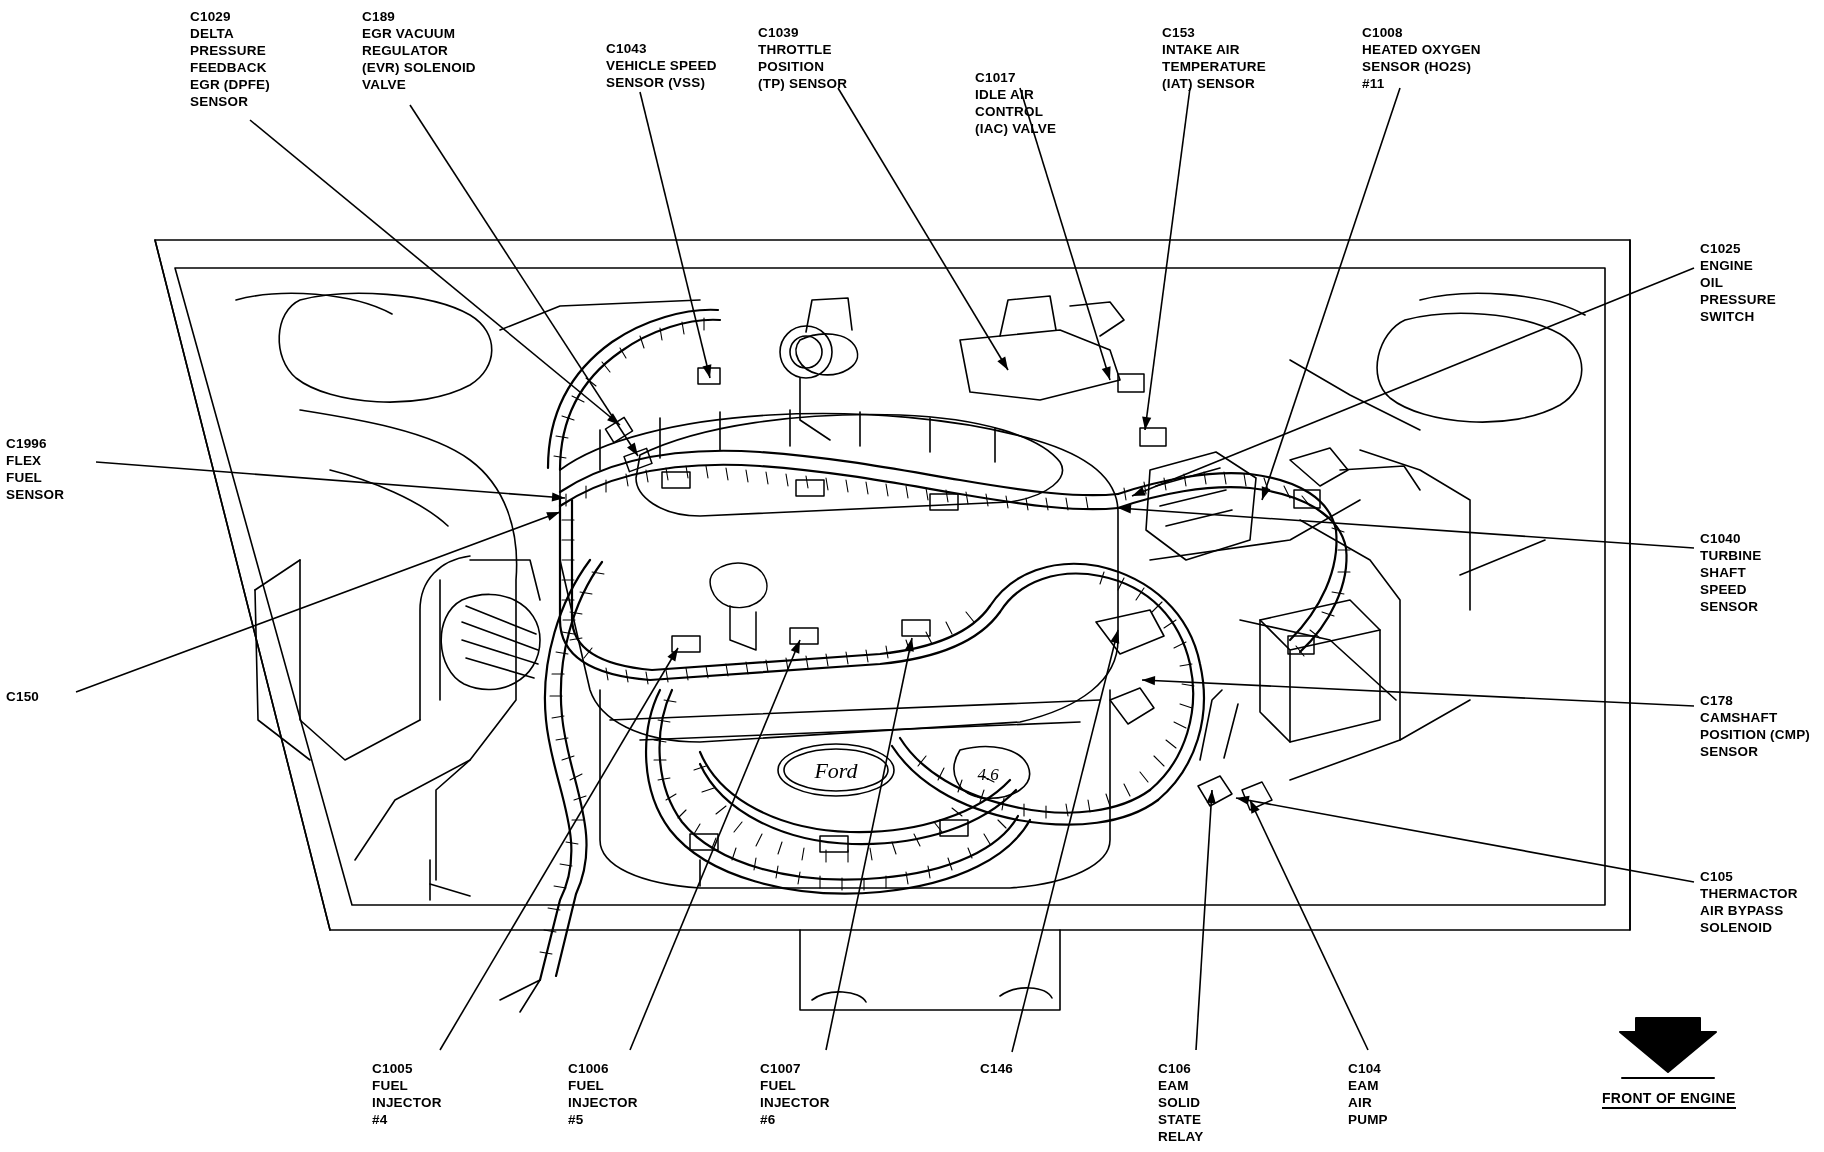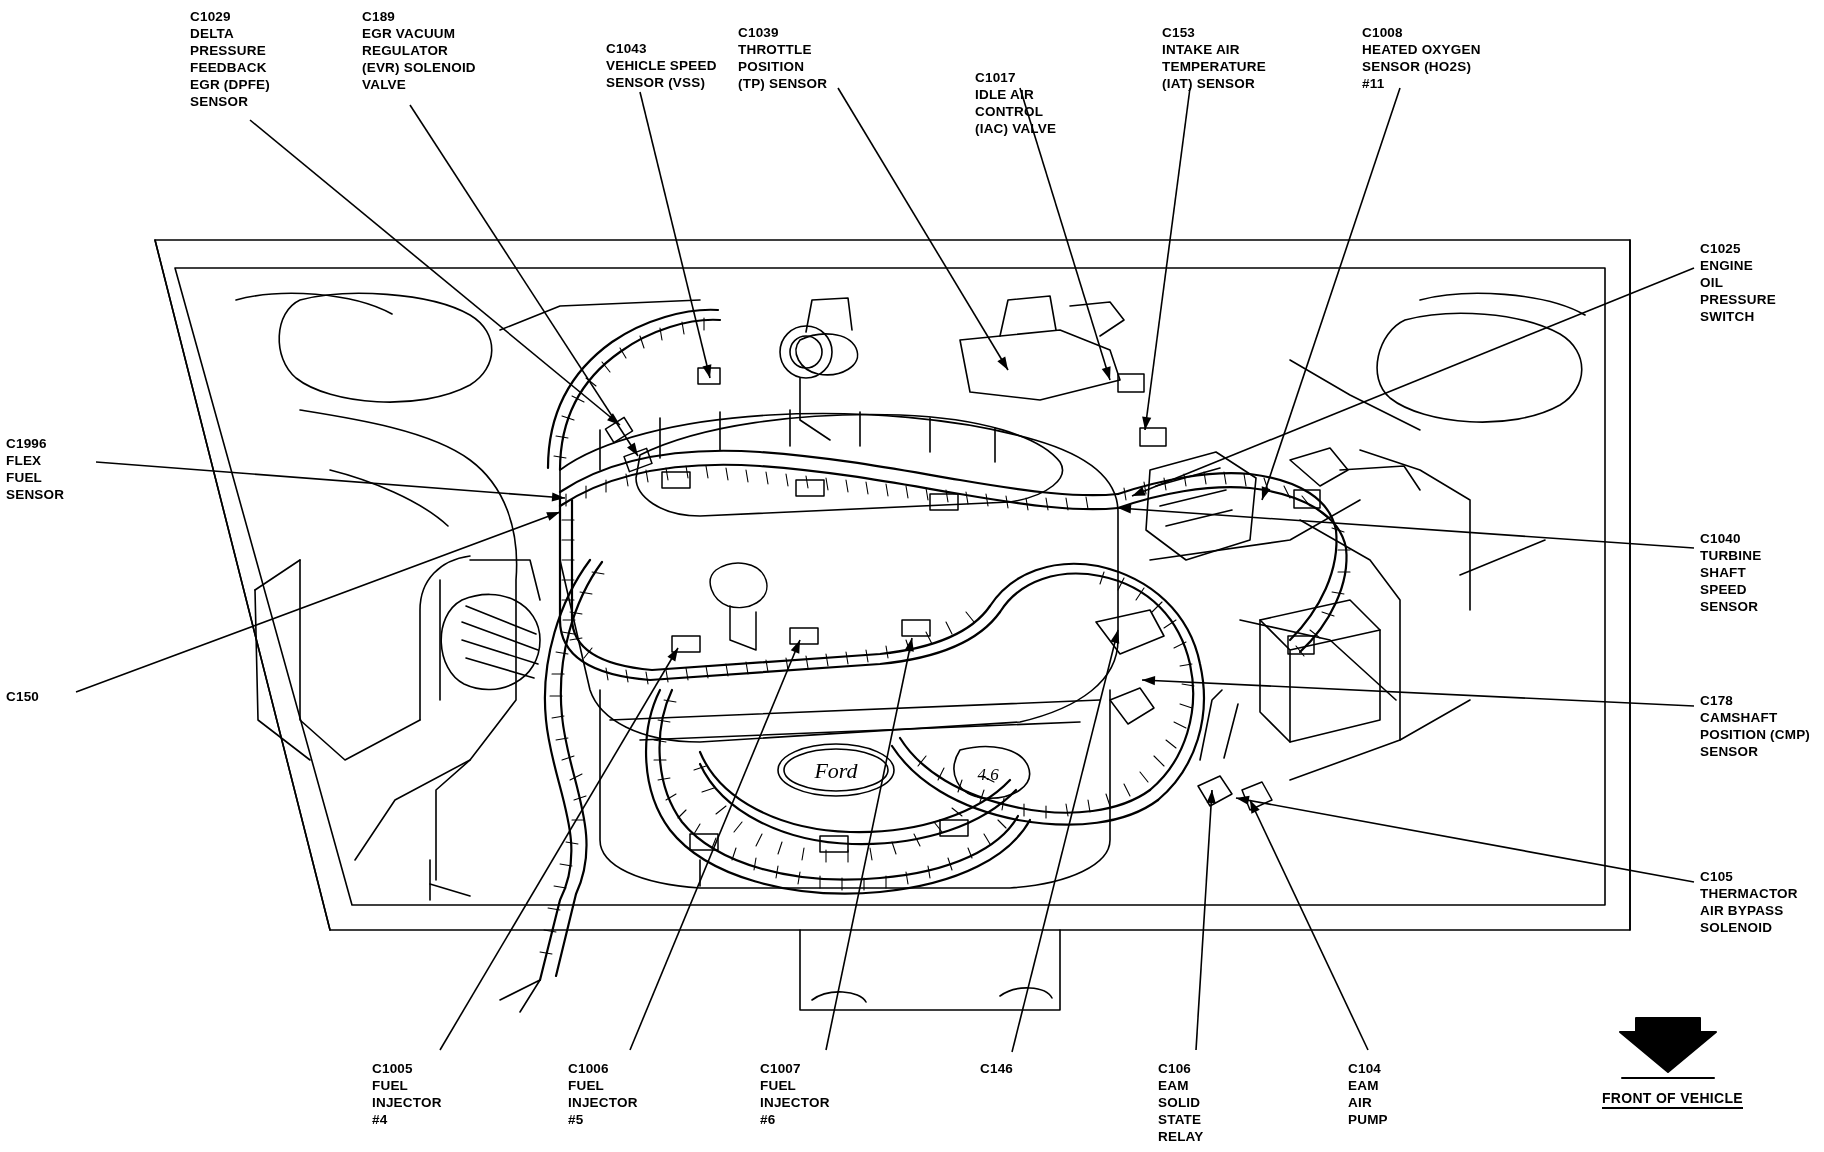--- a/index.html
+++ b/index.html
@@ -280,21 +280,21 @@
 EGR (DPFE)
 SENSOR</div>
       <div class="label" style="left: 362px; top: 8px;">C189
 EGR VACUUM
 REGULATOR
 (EVR) SOLENOID
 VALVE</div>
       <div class="label" style="left: 562px; top: 40px; margin-left: 44px;">C1043
 VEHICLE SPEED
 SENSOR (VSS)</div>
-      <div class="label" style="left: 738px; top: 24px;">C1039
+      <div class="label" style="left: 758px; top: 24px;">C1039
 THROTTLE
 POSITION
 (TP) SENSOR</div>
       <div class="label" style="left: 975px; top: 24px; margin-top: 45px;">C1017
 IDLE AIR
 CONTROL
 (IAC) VALVE</div>
       <div class="label" style="left: 1162px; top: 24px;">C153
 INTAKE AIR
 TEMPERATURE
@@ -343,15 +343,15 @@
 EAM
 SOLID
 STATE
 RELAY</div>
       <div class="label" style="left: 1348px; top: 1060px;">C104
 EAM
 AIR
 PUMP</div>
     </div>
 
-  <div class="front-label" style="left:1602px;top:1090px;">FRONT OF VEHICLE</div>
+  <div class="front-label" style="left:1602px;top:1090px;">FRONT OF ENGINE</div>
 
 </div>
 
 </body></html>

